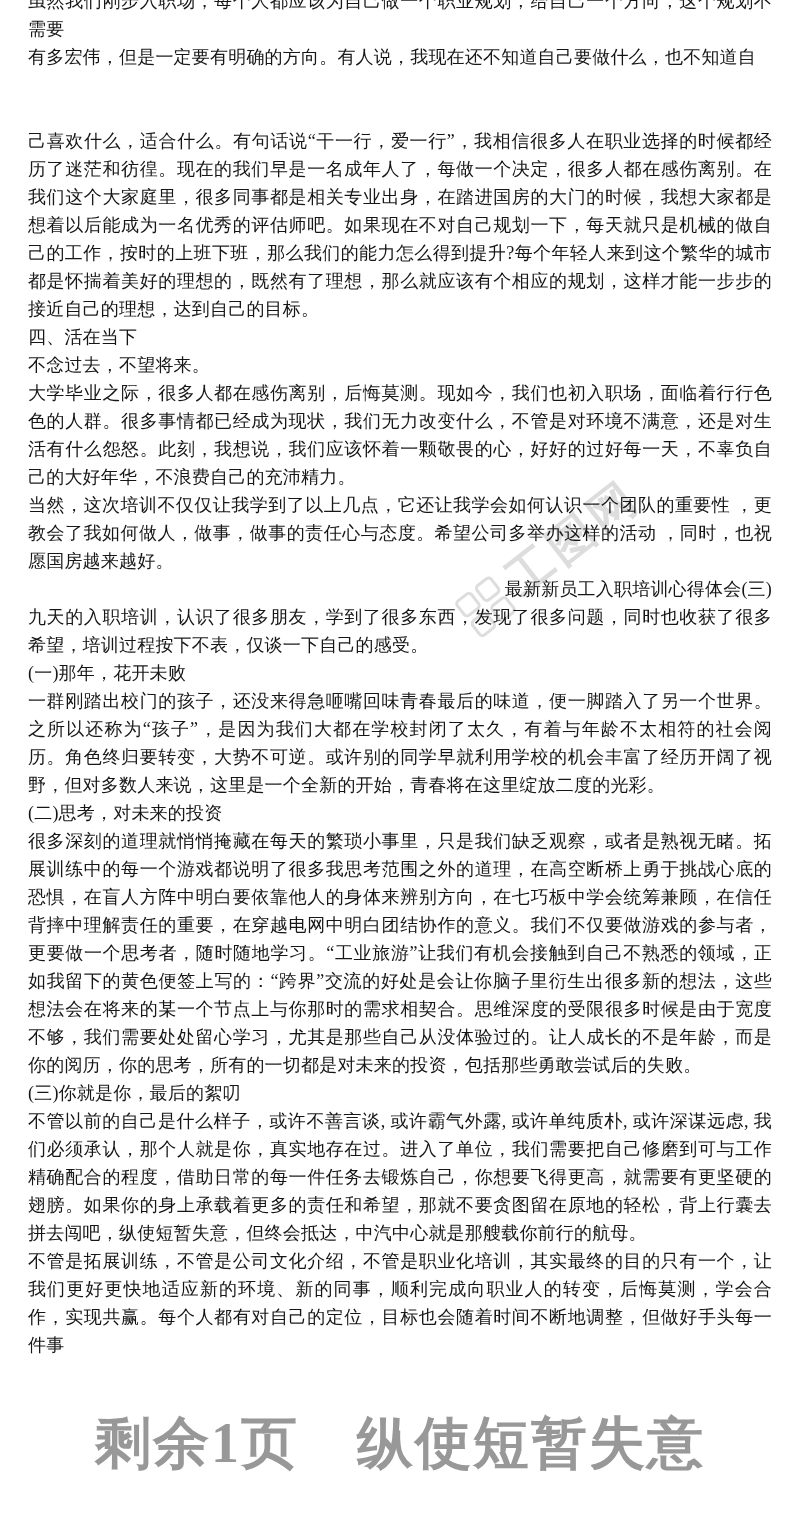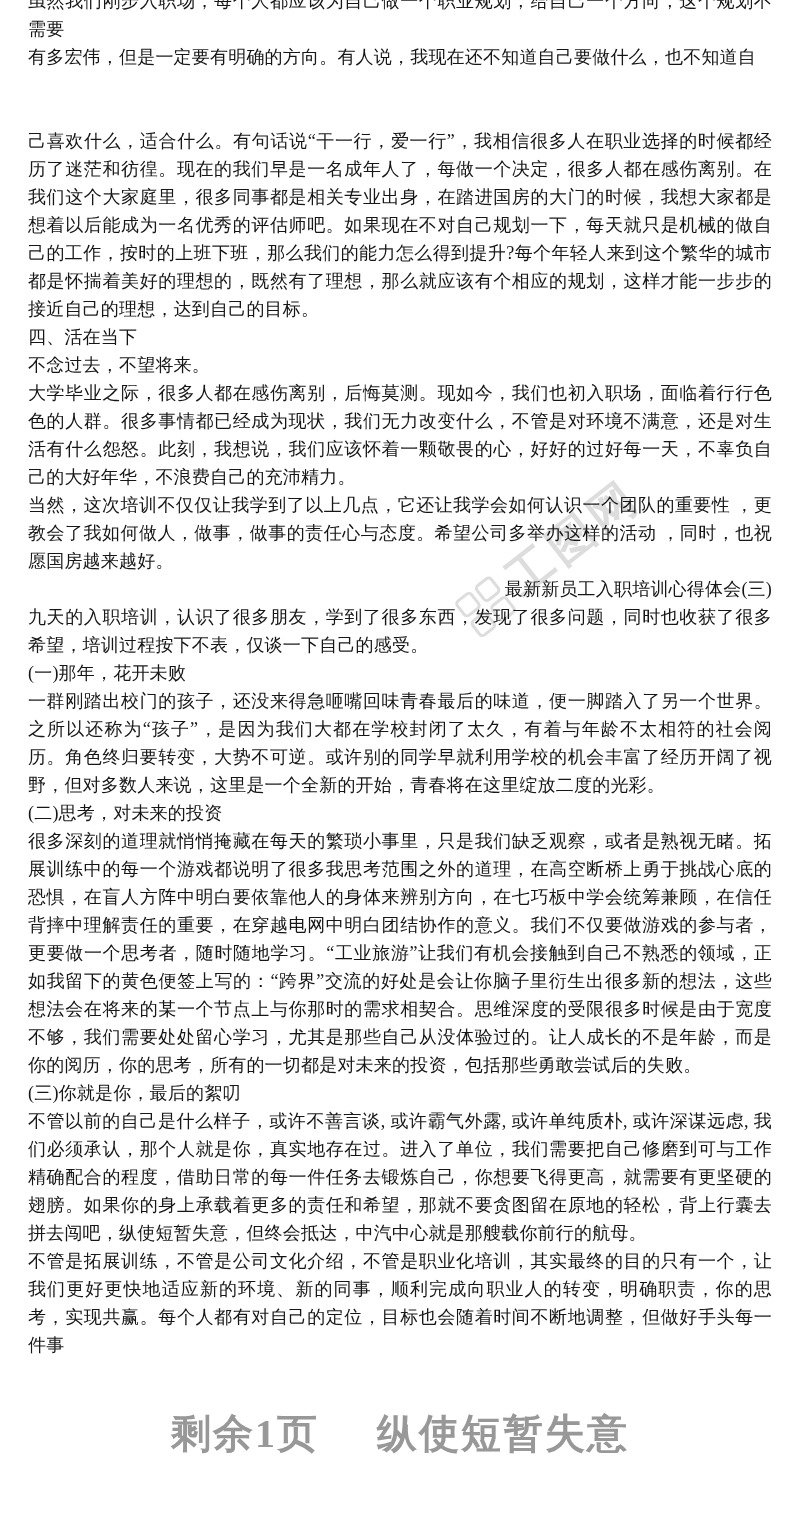--- a/index.html
+++ b/index.html
@@ -70,21 +70,21 @@
     position: absolute;
     z-index: 2;
     left: 0;
     right: 0;
     top: 1406px;
     display: flex;
     justify-content: center;
     align-items: center;
     gap: 58px;
     color: #989898;
-    font-size: 40px;
+    font-size: 56px;
     font-weight: bold;
     letter-spacing: 2px;
     font-family: "Liberation Serif", "DejaVu Serif", serif;
   }
 </style>
 </head>
 <body>
 
 <div class="page">
 
@@ -108,21 +108,21 @@
       <div class="para body">大学毕业之际，很多人都在感伤离别，后悔莫测。现如今，我们也初入职场，面临着行行色色的人群。很多事情都已经成为现状，我们无力改变什么，不管是对环境不满意，还是对生活有什么怨怒。此刻，我想说，我们应该怀着一颗敬畏的心，好好的过好每一天，不辜负自己的大好年华，不浪费自己的充沛精力。</div>
       <div class="para body">当然，这次培训不仅仅让我学到了以上几点，它还让我学会如何认识一个团队的重要性 ，更教会了我如何做人，做事，做事的责任心与态度。希望公司多举办这样的活动 ，同时，也祝愿国房越来越好。</div>
       <div class="para center">最新新员工入职培训心得体会(三)</div>
       <div class="para body">九天的入职培训，认识了很多朋友，学到了很多东西，发现了很多问题，同时也收获了很多希望，培训过程按下不表，仅谈一下自己的感受。</div>
       <div class="para body">(一)那年，花开未败</div>
       <div class="para body">一群刚踏出校门的孩子，还没来得急咂嘴回味青春最后的味道，便一脚踏入了另一个世界。之所以还称为“孩子”，是因为我们大都在学校封闭了太久，有着与年龄不太相符的社会阅历。角色终归要转变，大势不可逆。或许别的同学早就利用学校的机会丰富了经历开阔了视野，但对多数人来说，这里是一个全新的开始，青春将在这里绽放二度的光彩。</div>
       <div class="para body">(二)思考，对未来的投资</div>
       <div class="para body">很多深刻的道理就悄悄掩藏在每天的繁琐小事里，只是我们缺乏观察，或者是熟视无睹。拓展训练中的每一个游戏都说明了很多我思考范围之外的道理，在高空断桥上勇于挑战心底的恐惧，在盲人方阵中明白要依靠他人的身体来辨别方向，在七巧板中学会统筹兼顾，在信任背摔中理解责任的重要，在穿越电网中明白团结协作的意义。我们不仅要做游戏的参与者，更要做一个思考者，随时随地学习。“工业旅游”让我们有机会接触到自己不熟悉的领域，正如我留下的黄色便签上写的：“跨界”交流的好处是会让你脑子里衍生出很多新的想法，这些想法会在将来的某一个节点上与你那时的需求相契合。思维深度的受限很多时候是由于宽度不够，我们需要处处留心学习，尤其是那些自己从没体验过的。让人成长的不是年龄，而是你的阅历，你的思考，所有的一切都是对未来的投资，包括那些勇敢尝试后的失败。</div>
       <div class="para body">(三)你就是你，最后的絮叨</div>
       <div class="para body">不管以前的自己是什么样子，或许不善言谈, 或许霸气外露, 或许单纯质朴, 或许深谋远虑, 我们必须承认，那个人就是你，真实地存在过。进入了单位，我们需要把自己修磨到可与工作精确配合的程度，借助日常的每一件任务去锻炼自己，你想要飞得更高，就需要有更坚硬的翅膀。如果你的身上承载着更多的责任和希望，那就不要贪图留在原地的轻松，背上行囊去拼去闯吧，纵使短暂失意，但终会抵达，中汽中心就是那艘载你前行的航母。</div>
-      <div class="para body">不管是拓展训练，不管是公司文化介绍，不管是职业化培训，其实最终的目的只有一个，让我们更好更快地适应新的环境、新的同事，顺利完成向职业人的转变，明确职责，你的思考，实现共赢。每个人都有对自己的定位，目标也会随着时间不断地调整，但做好手头每一件事</div>
+      <div class="para body">不管是拓展训练，不管是公司文化介绍，不管是职业化培训，其实最终的目的只有一个，让我们更好更快地适应新的环境、新的同事，顺利完成向职业人的转变，后悔莫测，学会合作，实现共赢。每个人都有对自己的定位，目标也会随着时间不断地调整，但做好手头每一件事</div>
     </div>
 
   <div class="footer">
     <span>剩余1页</span>
     <span>纵使短暂失意</span>
   </div>
 
 </div>
 
 </body></html>

